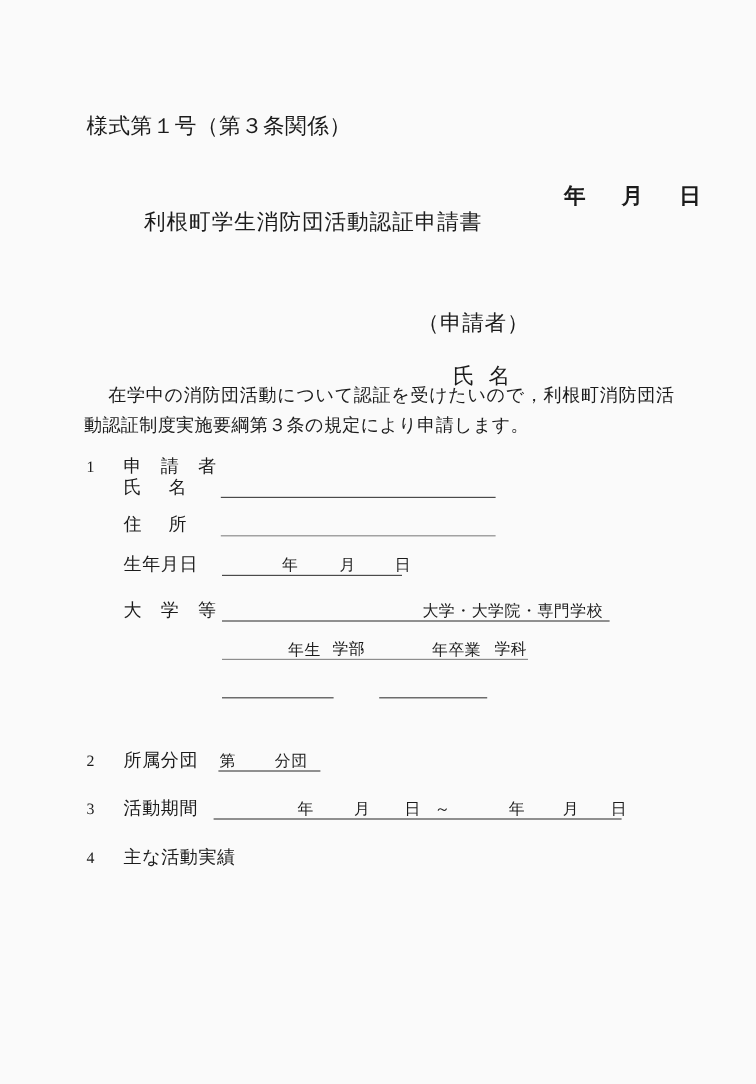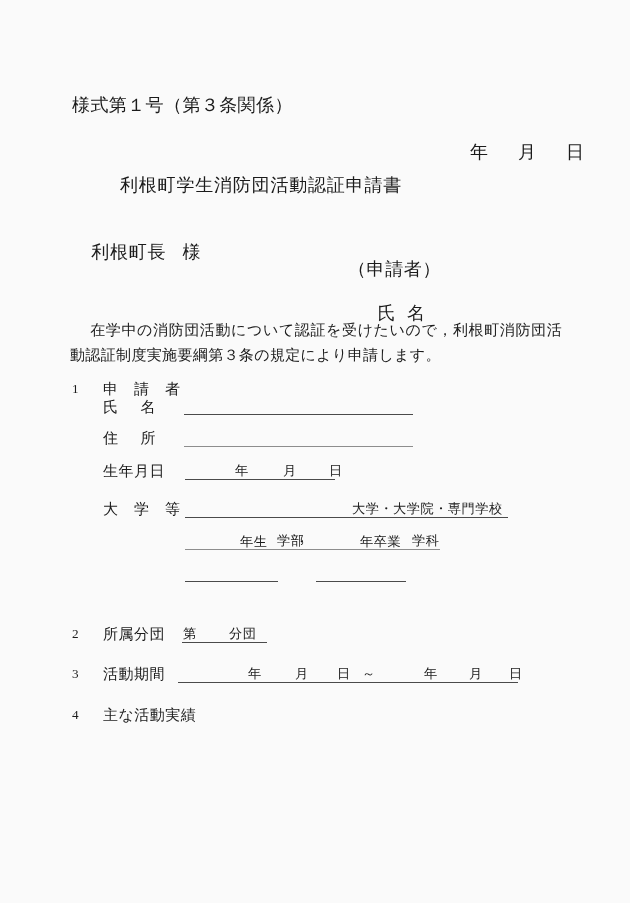--- a/index.html
+++ b/index.html
@@ -33,22 +33,23 @@
     letter-spacing: 0.4px;
   }
 
   
   .form-no {
     left: 72px;
     top: 93px;
   }
   .date-line {
     left: 452px;
-    top: 116px;
+    top: 127px;
     letter-spacing: 0;
+    font-weight: bold;
   }
   .date-line .seg { display: inline-block; }
   .date-line .gap-a { width: 30px; display: inline-block; }
   .date-line .gap-b { width: 30px; display: inline-block; }
 
   .doc-title {
     left: 0;
     top: 173px;
     width: 522px;
     text-align: center;
@@ -140,23 +141,20 @@
 <div class="page">
 
   <div class="t form-no">様式第１号（第３条関係）</div>
 
   <div class="t date-line">
     <span class="seg">年</span><span class="gap-a"></span><span class="seg">月</span><span class="gap-b"></span><span class="seg">日</span>
   </div>
 
   <div class="t doc-title">利根町学生消防団活動認証申請書</div>
 
-  <div class="t addressee">
-    <span>利根町長</span><span class="sp"></span><span>様</span>
-  </div>
 
   <div class="t applicant-label">（申請者）</div>
 
   <div class="t applicant-name">
     <span>氏</span><span class="sp"></span><span>名</span>
   </div>
 
   <div class="body-para"><span class="indent"></span><span>在学中の消防団活動について認証を受けたいので，利根町消防団活動認証制度実施要綱第３条の規定により申請します。</span></div>
 
   <div class="row" style="top:379px;">

